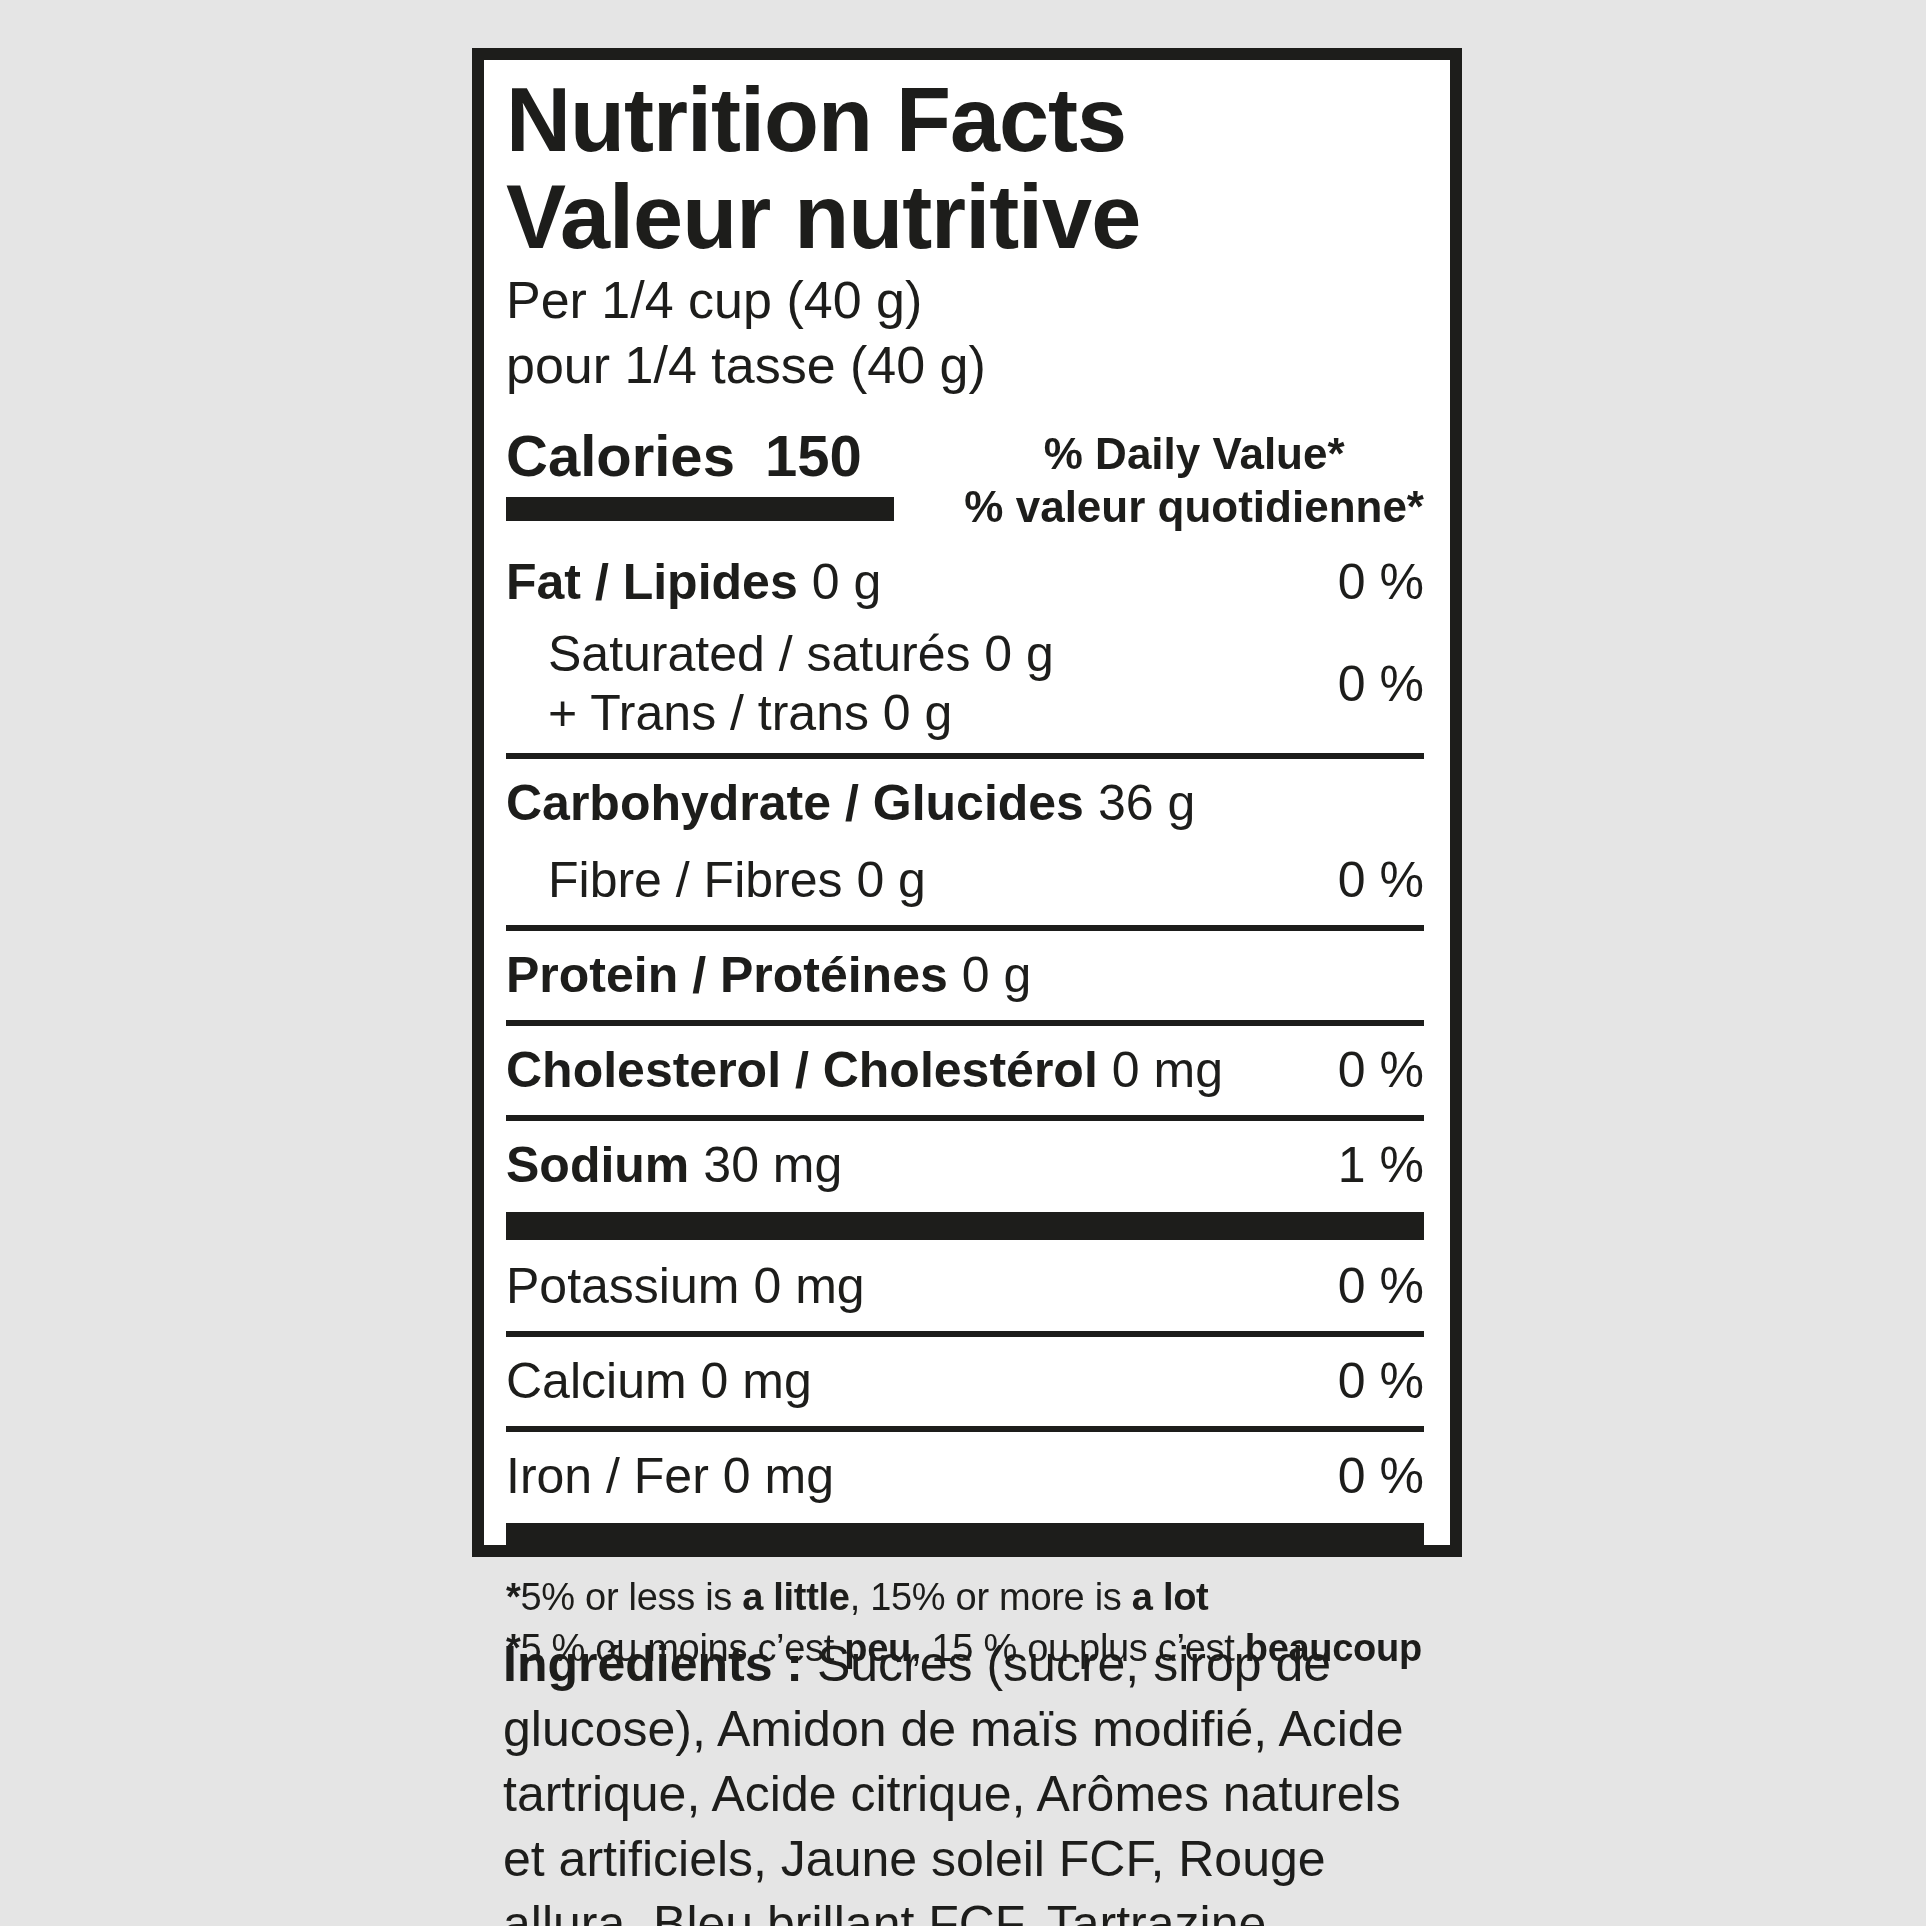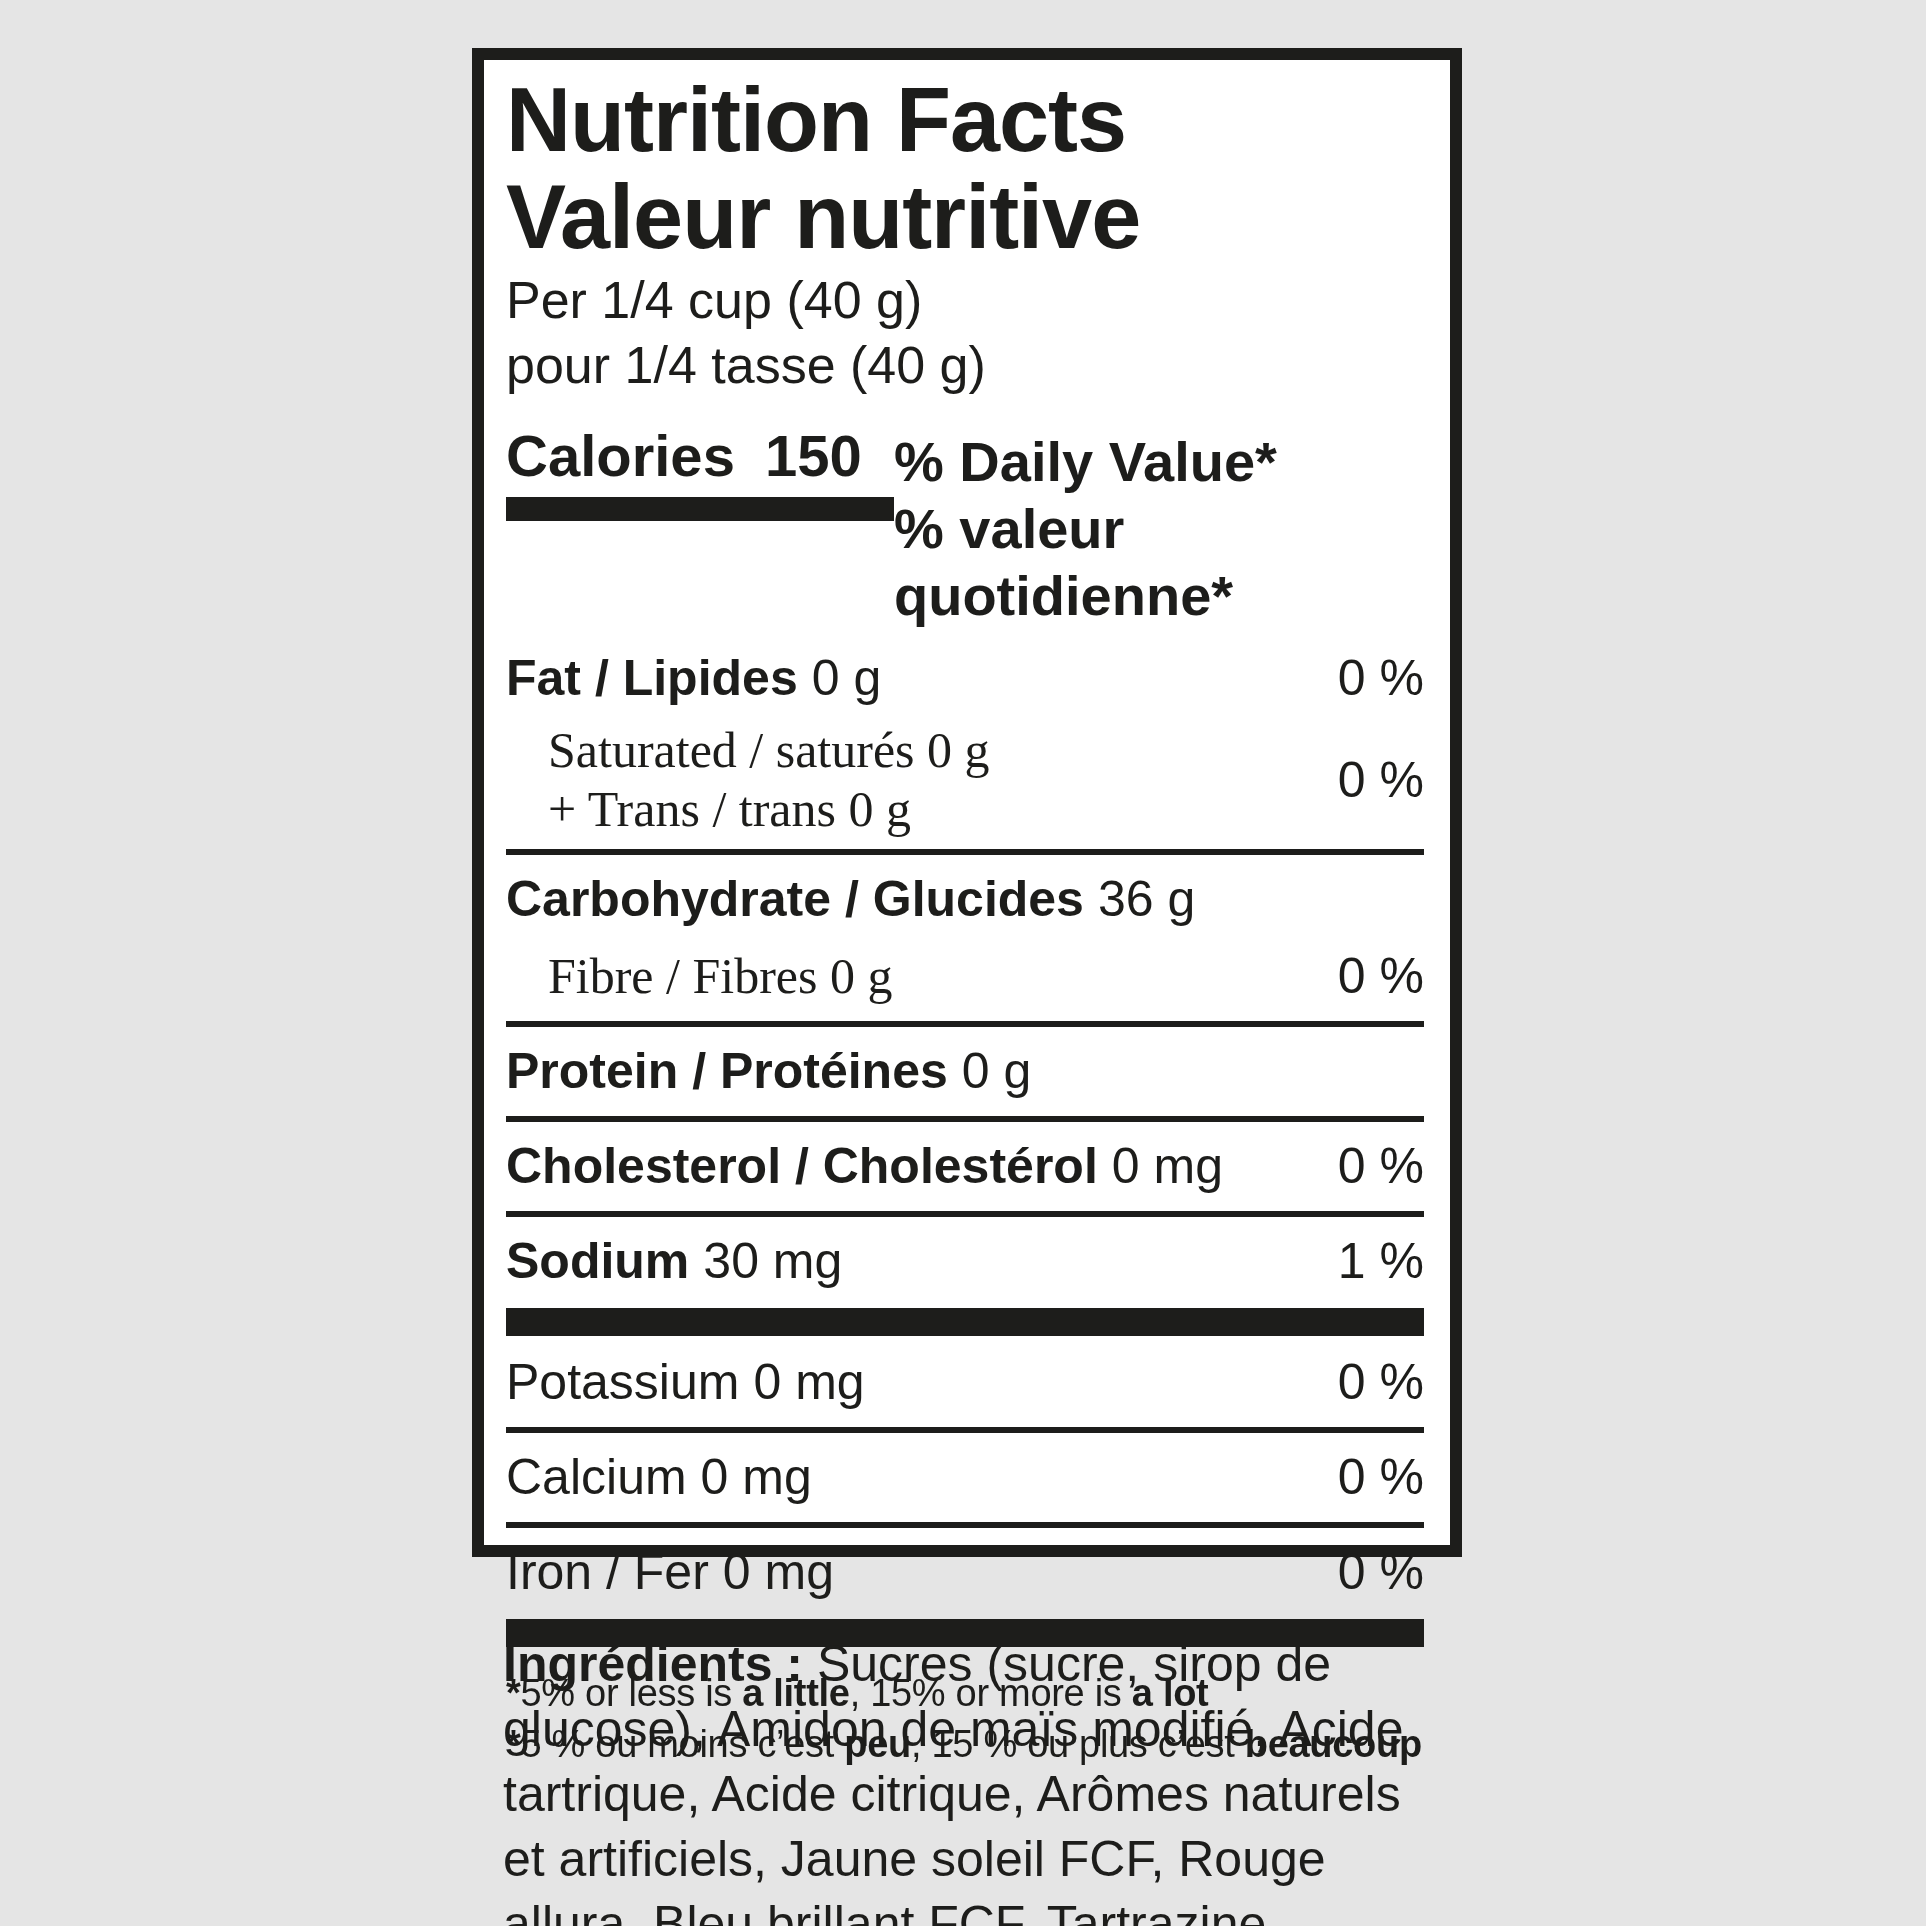--- a/index.html
+++ b/index.html
@@ -13,28 +13,28 @@
     padding:12px 26px 14px 22px;display:flex;flex-direction:column;
   }
   .title{font-size:90px;font-weight:bold;line-height:1.08;margin:0;letter-spacing:-1px;white-space:nowrap;}
   .serving{font-size:52px;line-height:1.17;margin:4px 0 0 0;}
   .rule-med{height:8px;background:#1d1d1b;margin-top:16px;}
   .rule{height:6px;background:#1d1d1b;margin:6px 0;}
   .bigbar{height:28px;background:#1d1d1b;margin:8px 0;}
   .cal-row{display:flex;justify-content:space-between;align-items:flex-start;margin-top:14px;}
   .cal-text{font-size:58px;font-weight:bold;line-height:1.05;}
   .cal-bar{height:24px;background:#1d1d1b;width:388px;margin-top:10px;}
-  .dv-head{font-size:56px;font-weight:bold;text-align:left;line-height:1.2;margin-top:2px;}
+  .dv-head{font-size:44px;font-weight:bold;text-align:center;line-height:1.2;margin-top:2px;}
   .rows{display:flex;flex-direction:column;margin-top:10px;flex:1;}
   .row{display:flex;justify-content:space-between;align-items:baseline;padding:9px 0;}
   .row.group{align-items:center;padding:4px 0;}
   .nm{font-size:50px;line-height:1.18;}
   .nm .b{font-weight:bold;}
   .amt{margin-left:14px;margin-top:6px;}
-  .indent{padding-left:42px;font-family:Liberation Serif, serif;}
+  .indent{padding-left:42px;}
   .dv{font-size:50px;white-space:nowrap;}
   .fn{margin:14px 0 0 0;font-size:38px;line-height:1.3;letter-spacing:-0.3px;}
   .fn .b{font-weight:bold;}
   .ingredients{
     position:absolute;left:503px;top:1632px;width:915px;
     font-size:50px;line-height:1.3;margin:0;
   }
   .ingredients .b{font-weight:bold;}
 </style>
 </head>

